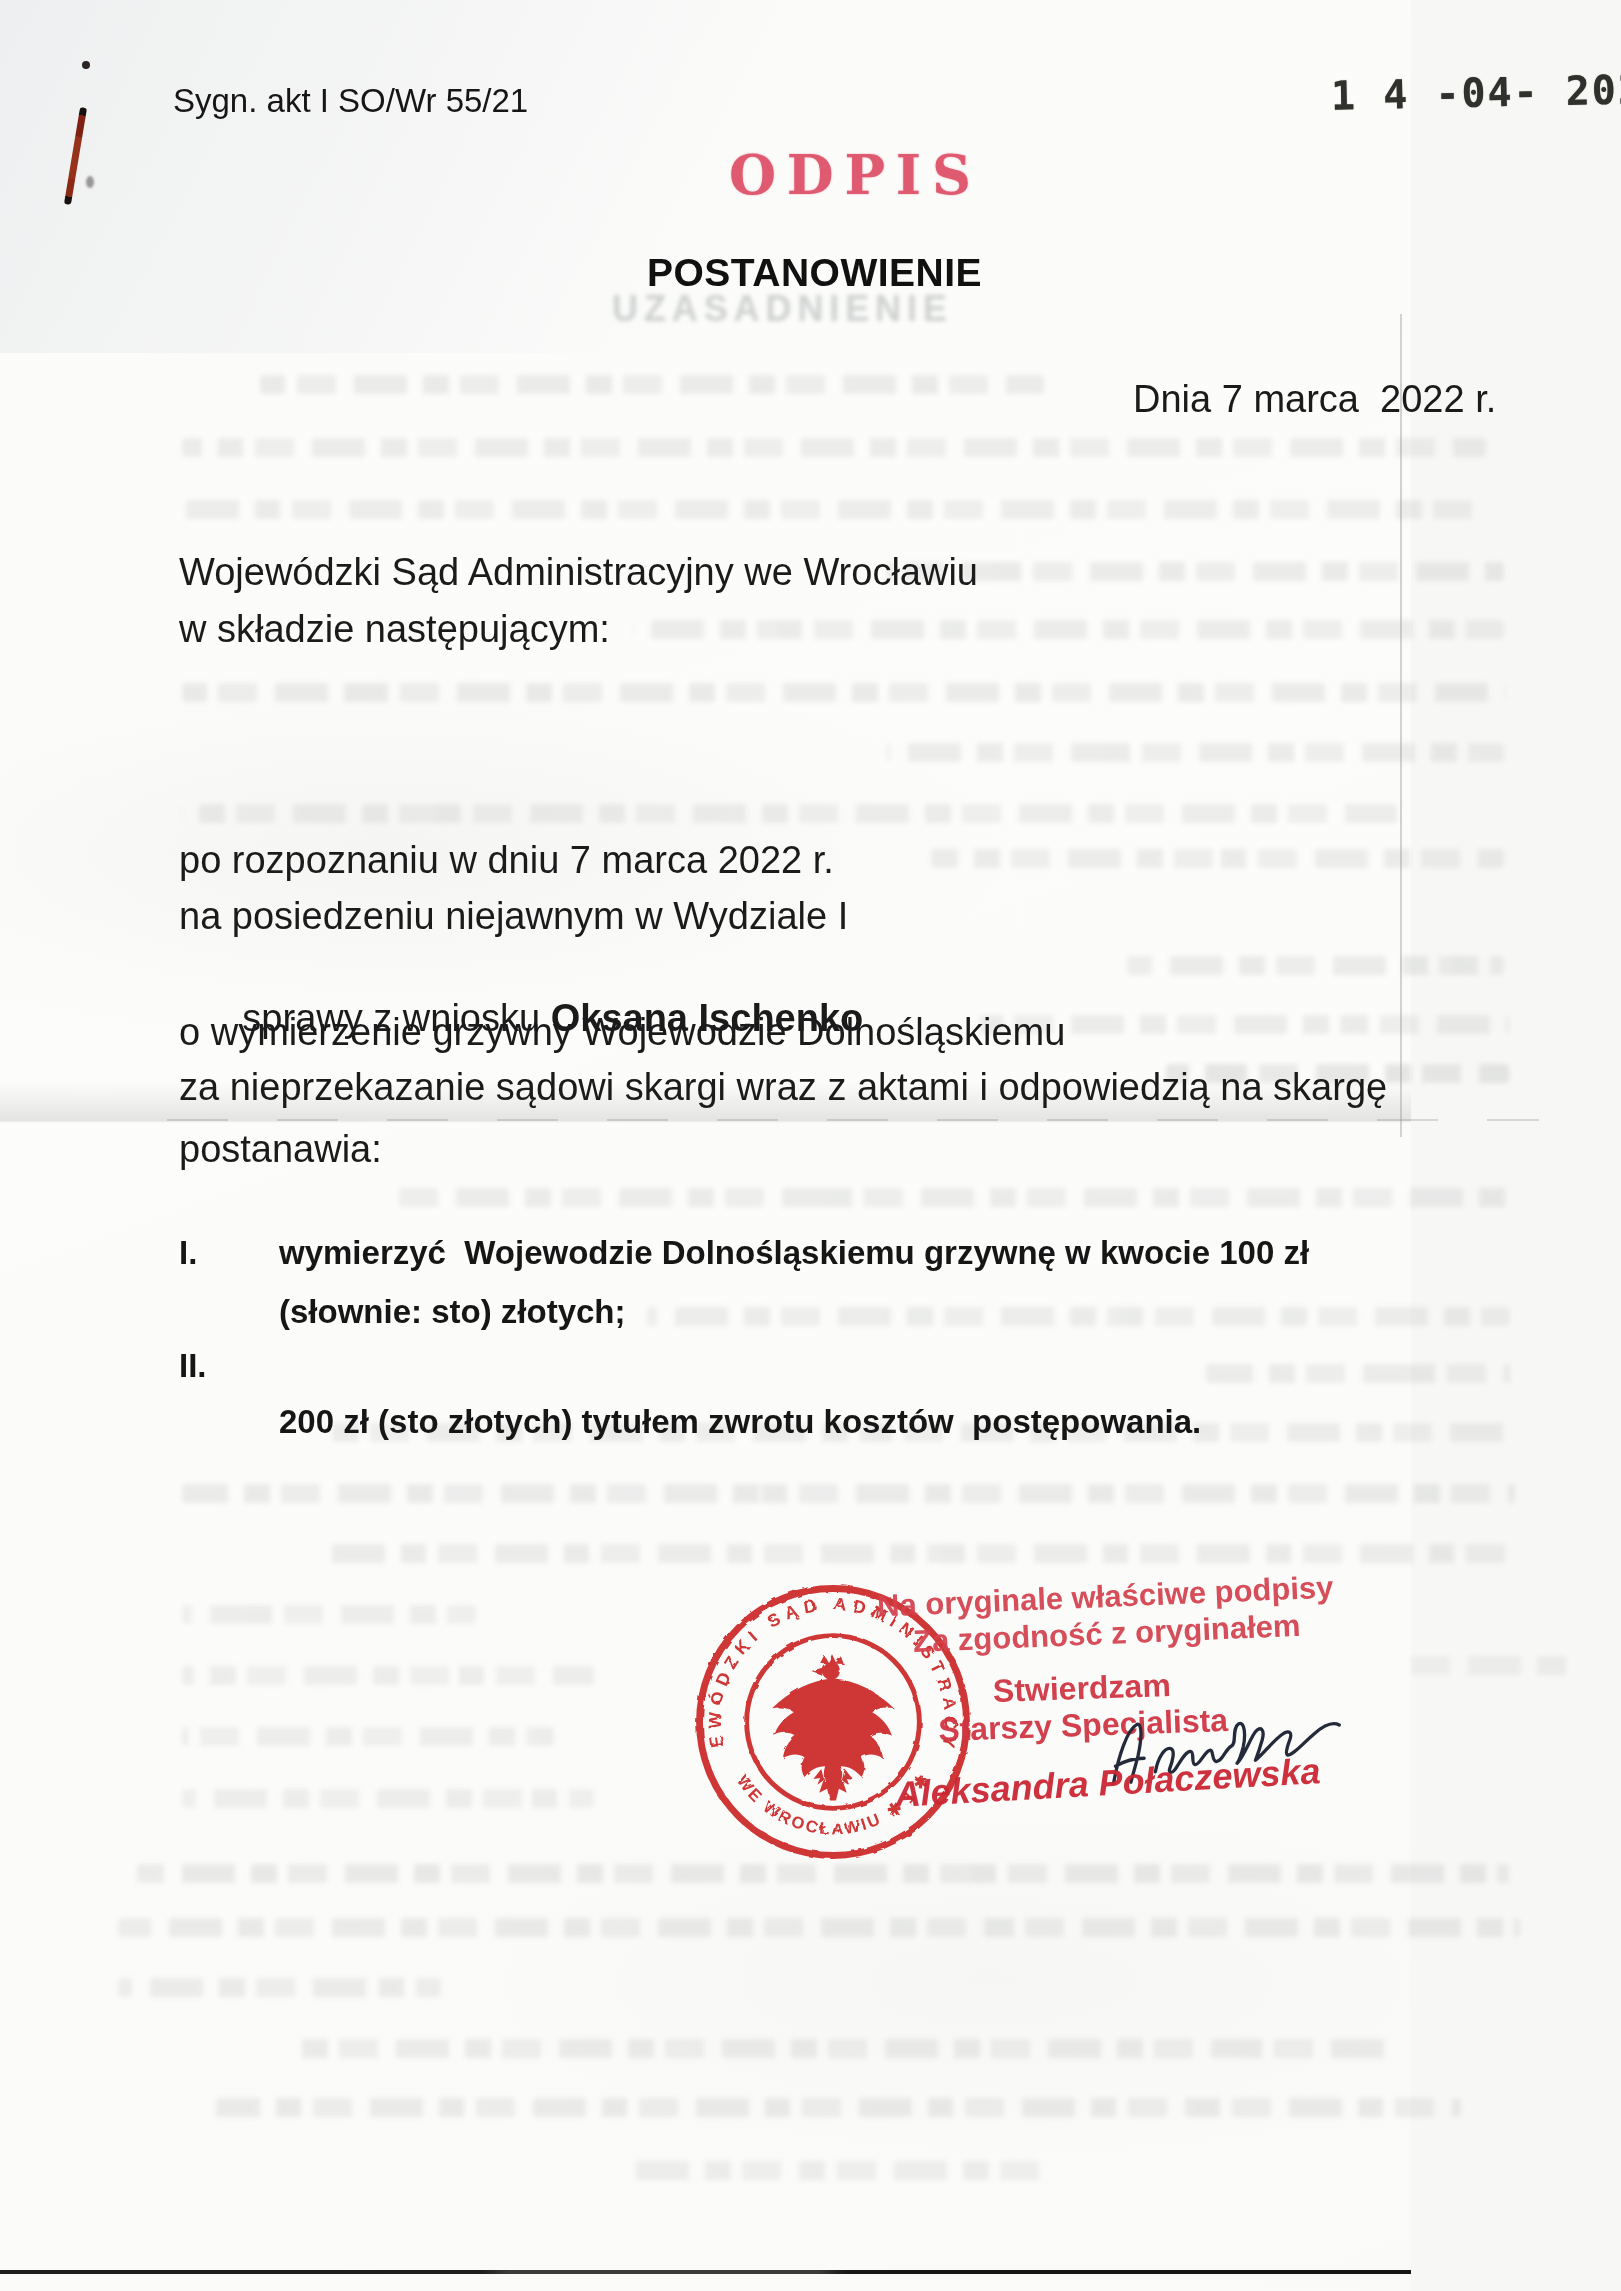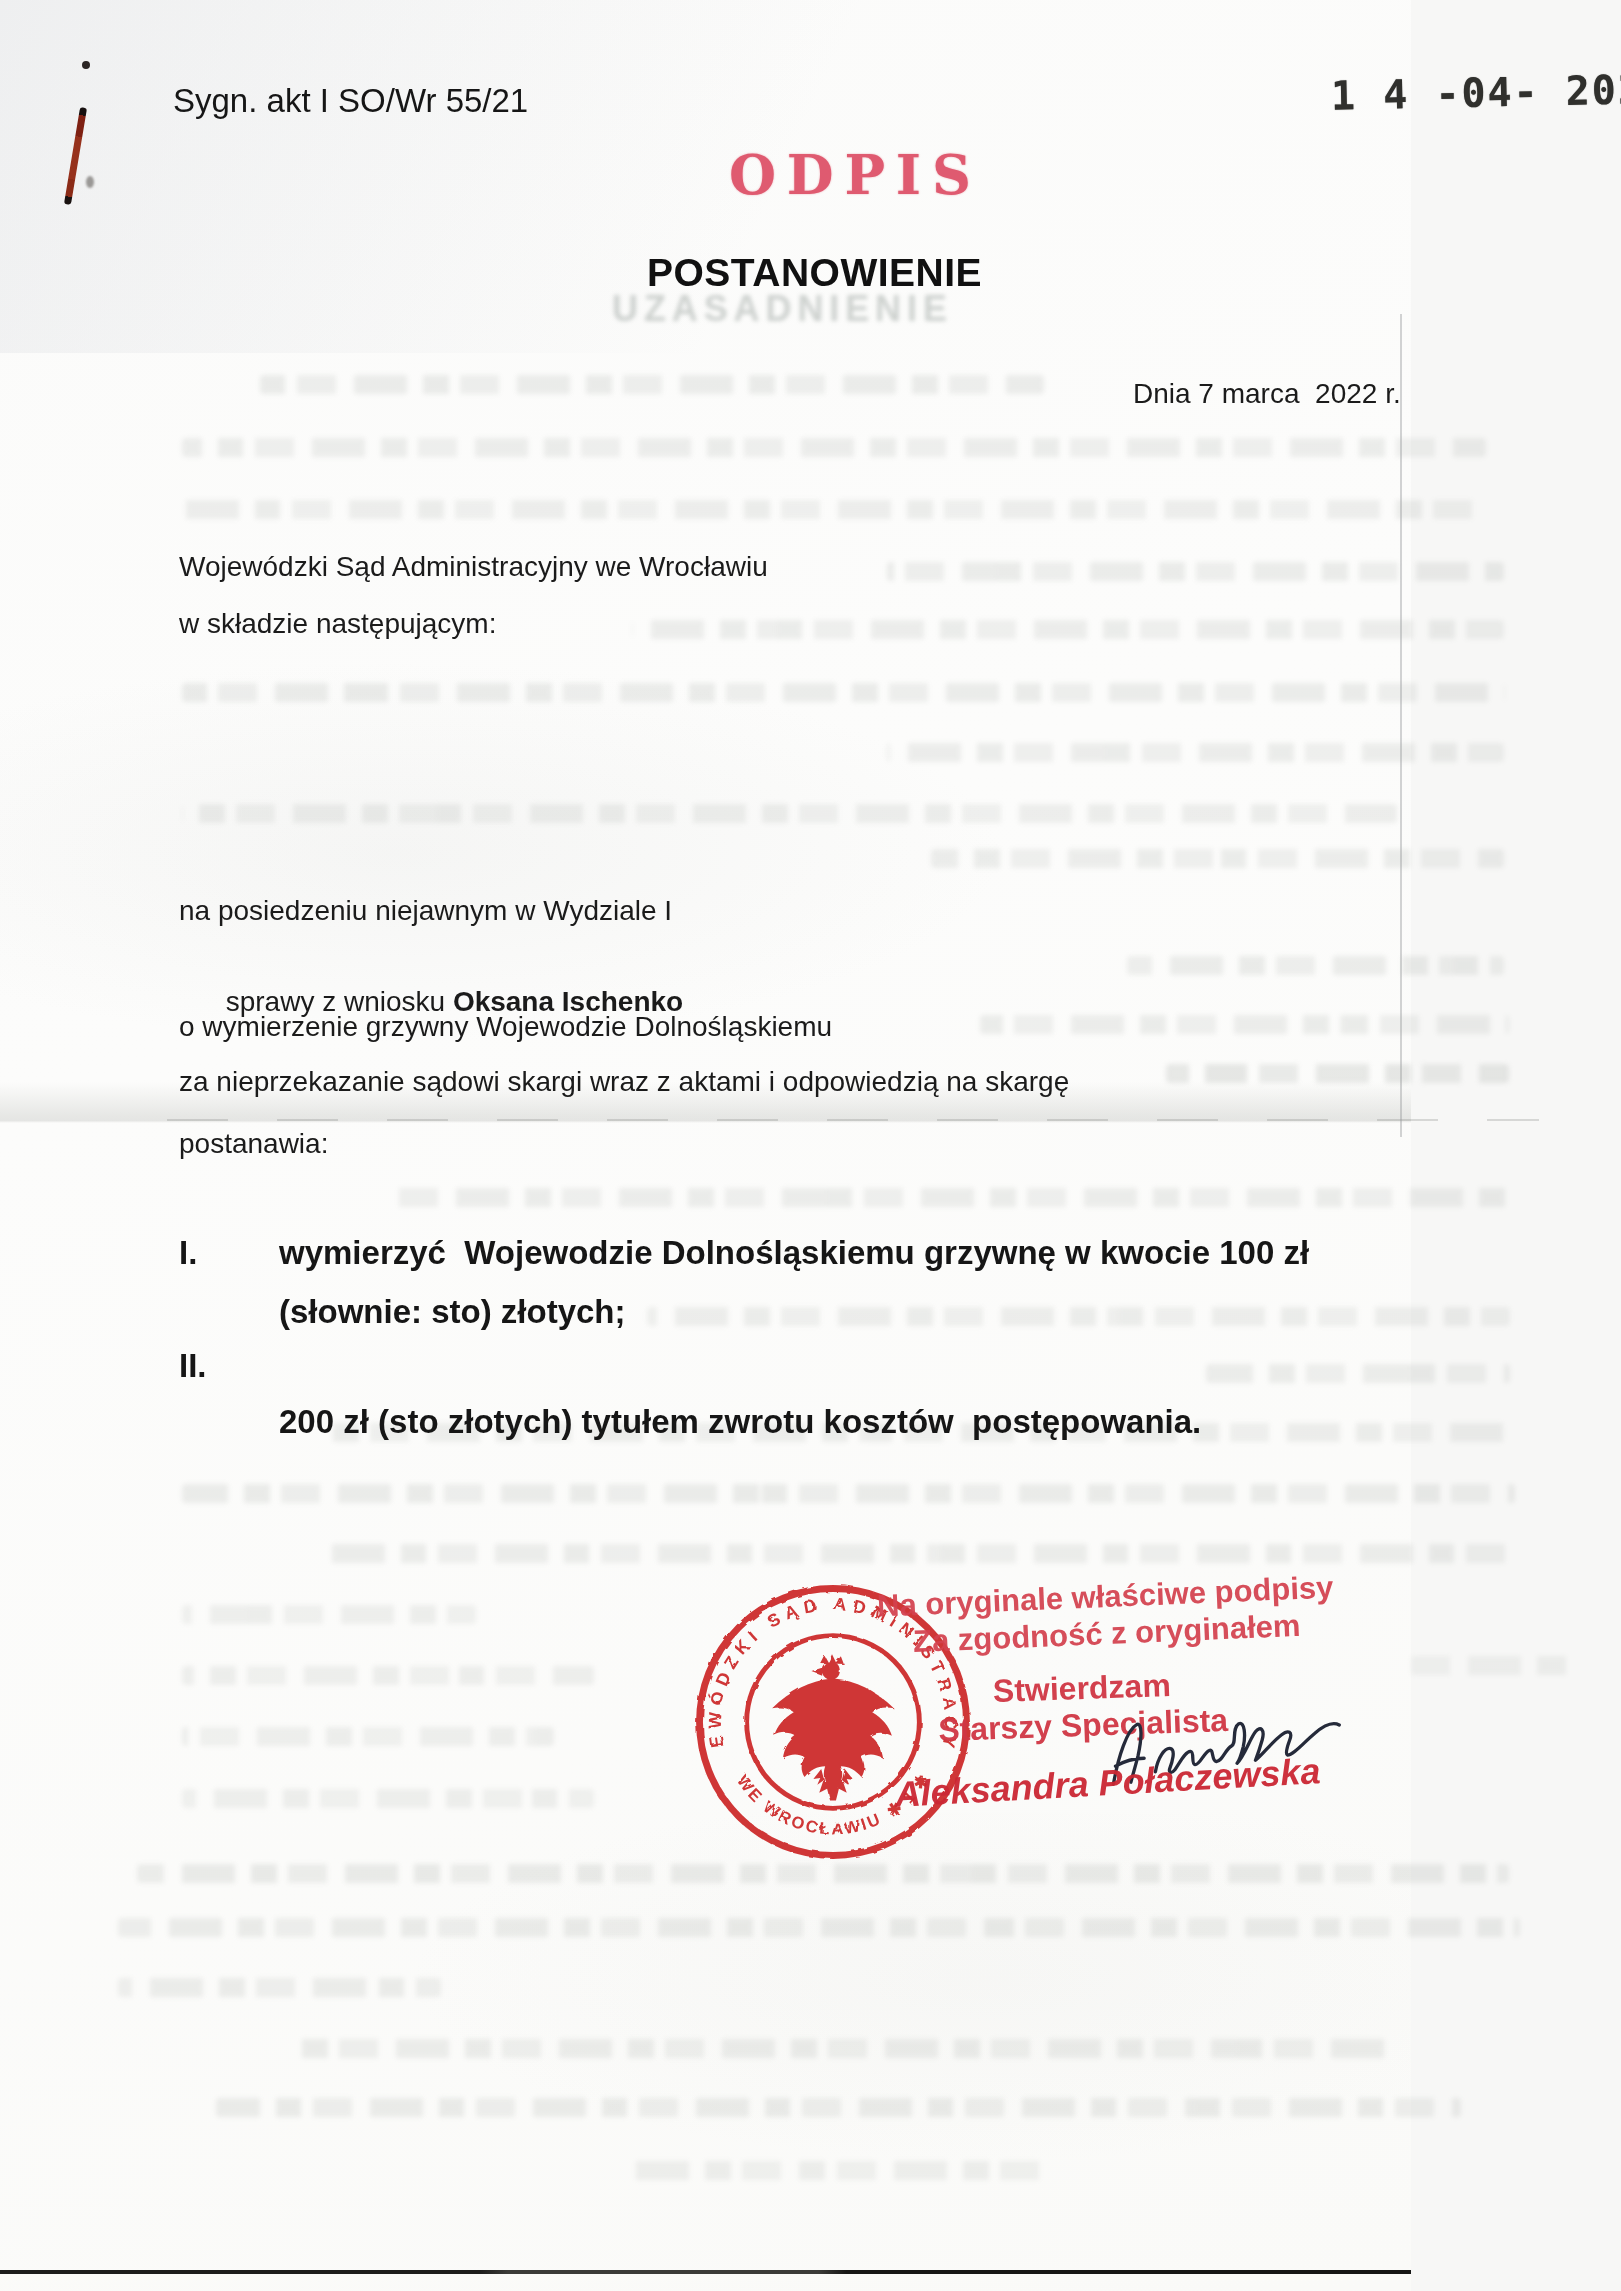--- a/index.html
+++ b/index.html
@@ -39,21 +39,21 @@
   .ghost{position:absolute;height:18.6px;border-radius:3.9px;filter:blur(2.4px);
     background:repeating-linear-gradient(90deg,
       rgba(146,152,146,.40) 0 25.5px, rgba(146,152,146,0) 25.5px 37px,
       rgba(146,152,146,.33) 37px 76px, rgba(146,152,146,0) 76px 94px,
       rgba(146,152,146,.38) 94px 147px, rgba(146,152,146,0) 147px 163px);}
   .ghost-title{position:absolute;left:612px;top:288px;z-index:1;
     font-weight:bold;font-size:36px;letter-spacing:5.9px;color:rgba(118,130,124,.34);
     filter:blur(2px);white-space:pre;}
   
   .content{position:absolute;inset:0;z-index:2;}
-  .txt{position:absolute;color:#1b1b1b;font-size:28px;white-space:pre;}
+  .txt{position:absolute;color:#1b1b1b;font-size:38px;white-space:pre;}
   .sygn{left:173px;top:82px;font-size:33px;color:#161616;}
   .datestamp{left:1331px;top:69px;font-family:"DejaVu Sans Mono",monospace;
     font-weight:bold;font-size:40px;letter-spacing:2px;color:#30302d;
     transform:rotate(-1.2deg);text-shadow:0 0 1px rgba(48,48,45,.6);}
   .odpis{left:729px;top:143px;font-family:"DejaVu Serif",serif;font-weight:bold;
     font-size:54px;letter-spacing:10.8px;color:#de5168;opacity:.94;
     text-shadow:0 0 2px rgba(222,81,104,.55);filter:blur(0.3px);}
   .title{left:647px;top:251px;font-size:39px;font-weight:bold;color:#111;letter-spacing:0.5px;}
   .dateline{left:1133px;top:378px;}
   .body-left{left:179px;}
@@ -124,20 +124,21 @@
 
   <div class="content">
     <div class="txt sygn">Sygn. akt I SO/Wr 55/21</div>
     <div class="txt datestamp">1 4 -04- 2022.</div>
     <div class="txt odpis">ODPIS</div>
     <div class="txt title">POSTANOWIENIE</div>
     <div class="txt dateline">Dnia 7 marca  2022 r.</div>
 
     <div class="txt body-left" style="top:551px">Wojewódzki Sąd Administracyjny we Wrocławiu</div>
     <div class="txt body-left" style="top:608px">w składzie następującym:</div>
+    <div class="txt body-left" style="top:839px">po rozpoznaniu w dniu 7 marca 2022 r.</div>
     <div class="txt body-left" style="top:954px">
       <span>sprawy z wniosku </span><span class="bold">Oksana Ischenko</span>
     </div>
     <div class="txt body-left" style="top:895px">na posiedzeniu niejawnym w Wydziale I</div>
     <div class="txt body-left" style="top:1011px">o wymierzenie grzywny Wojewodzie Dolnośląskiemu</div>
     <div class="txt body-left" style="top:1066px">za nieprzekazanie sądowi skargi wraz z aktami i odpowiedzią na skargę</div>
     <div class="txt body-left" style="top:1128px">postanawia:</div>
 
     <div class="ruling-num" style="top:1234px">I.</div>
     <div class="ruling-line" style="top:1234px">wymierzyć  Wojewodzie Dolnośląskiemu grzywnę w kwocie 100 zł</div>

